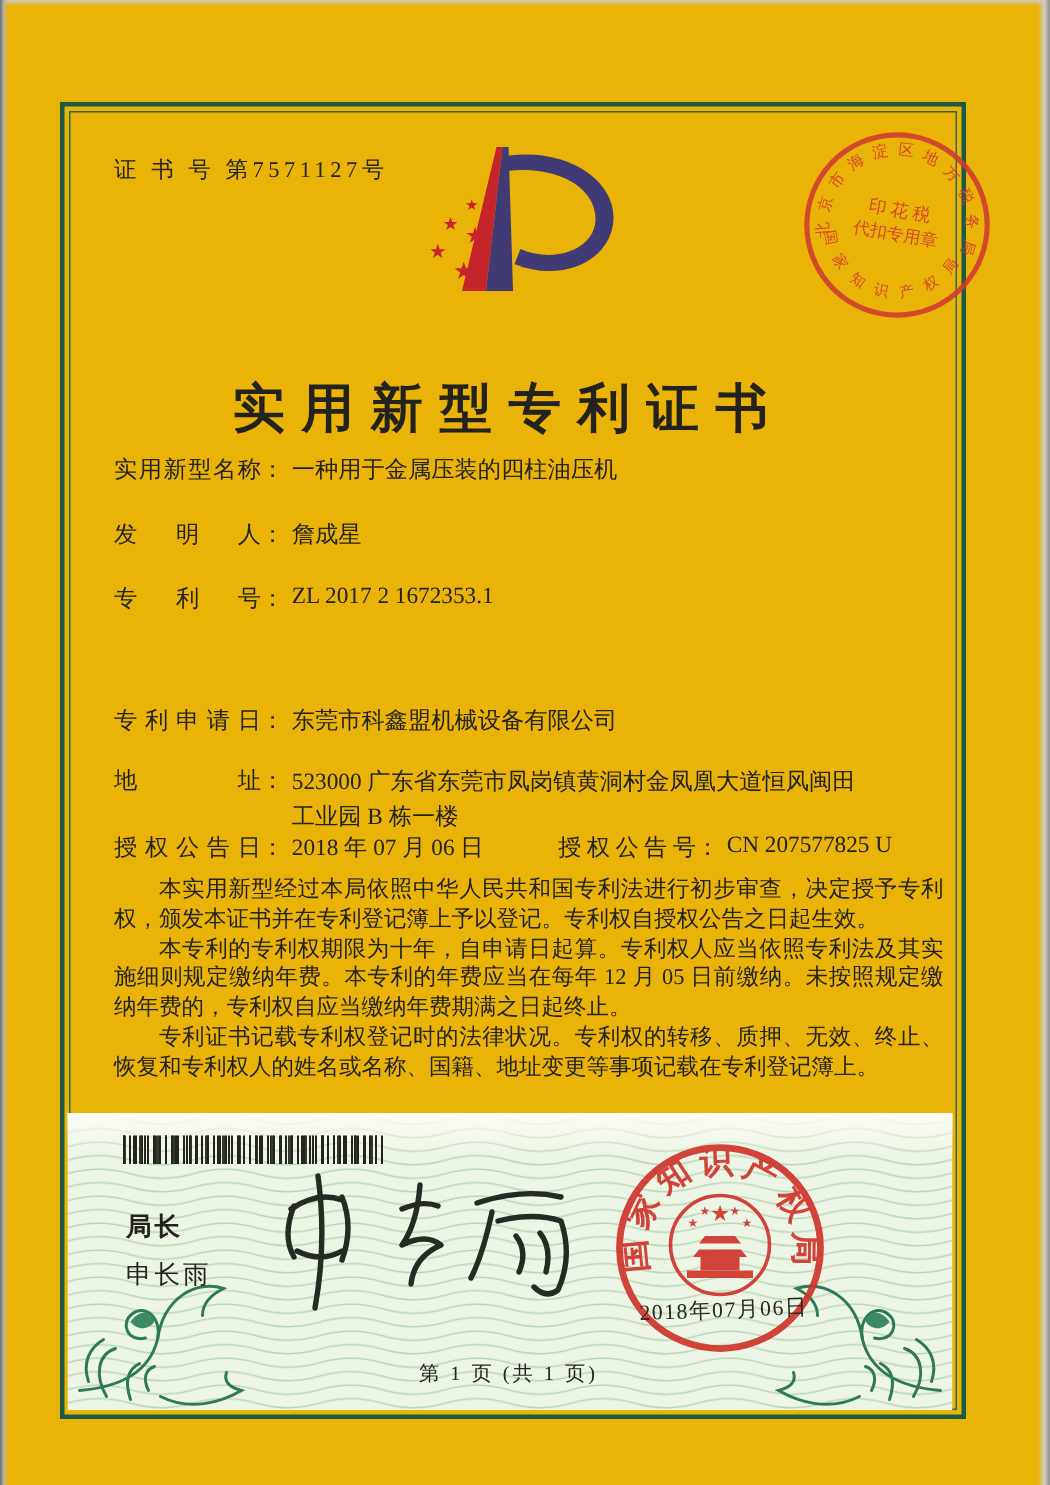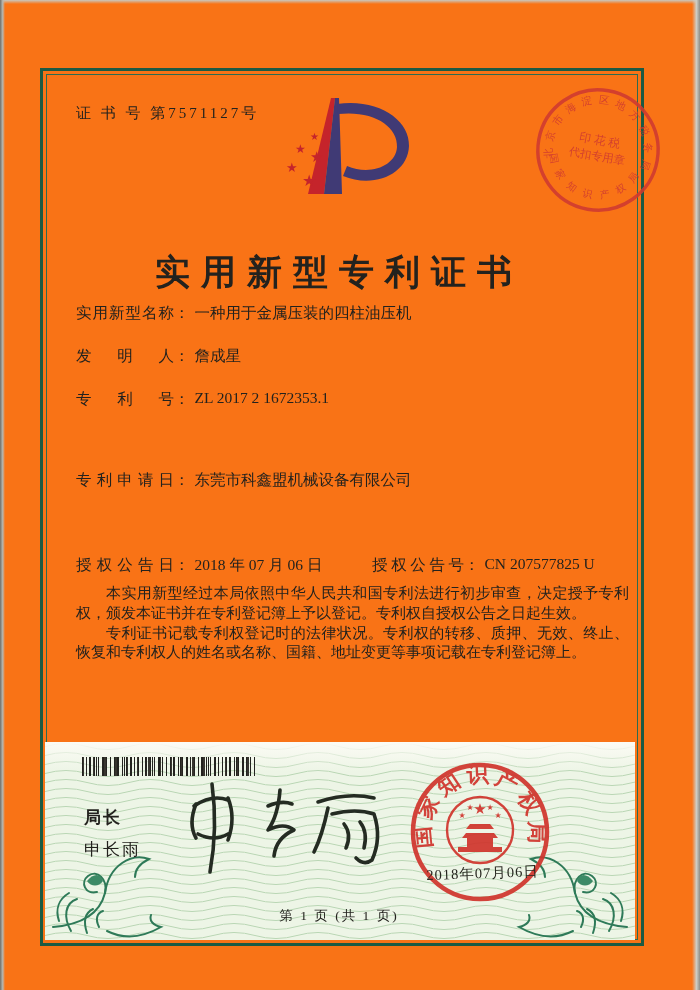--- a/index.html
+++ b/index.html
@@ -1,17 +1,17 @@
 <!DOCTYPE html>
 <html><head>
 <meta charset="utf-8">
 <style>
   html,body{margin:0;padding:0;}
   body{background:#e9e9e5;font-family:"Liberation Serif","DejaVu Serif",serif;}
-  .page{position:relative;width:700px;height:990px;background:#f97316;overflow:hidden;color:#23221e;}
+  .page{position:relative;width:700px;height:990px;background:#eab308;overflow:hidden;color:#23221e;}
   .edge-left{position:absolute;left:0;top:0;width:5px;height:990px;
     background:linear-gradient(90deg,#6f6f68 0,#b9b8b0 55%,rgba(250,250,245,0) 100%);}
   .edge-right{position:absolute;right:0;top:0;width:8px;height:990px;
     background:linear-gradient(270deg,#8d8d85 0,#cfceC6 45%,rgba(250,250,245,0) 100%);}
   .edge-top{position:absolute;left:0;top:0;width:700px;height:4px;
     background:linear-gradient(180deg,#c9c8c0 0,rgba(250,250,245,0) 100%);}
   .frame-outer{position:absolute;left:40px;top:68px;width:598px;height:872px;border:3px solid #1d5a43;}
   .frame-inner{position:absolute;left:3px;top:3px;right:3px;bottom:3px;border:1px solid #2d6b50;}
   .cert-no{position:absolute;left:76px;top:104px;font-size:15px;letter-spacing:3px;}
   .title{position:absolute;left:40px;top:212px;width:598px;text-align:center;
@@ -99,29 +99,33 @@
   </div>
   <div class="frow" style="top:303px">
     <span class="flabel">实用新型名称</span><span class="colon">：</span><span class="fvalue">一种用于金属压装的四柱油压机</span>
   </div>
   <div class="frow" style="top:389px">
     <span class="flabel">专利号</span><span class="colon">：</span><span class="fvalue">ZL 2017 2 1672353.1</span>
   </div>
   <div class="frow" style="top:470px">
     <span class="flabel">专利申请日</span><span class="colon">：</span><span class="fvalue">东莞市科鑫盟机械设备有限公司</span>
   </div>
+  <div class="frow" style="top:510px">
+    <span class="flabel">地址</span><span class="colon">：</span><span class="fvalue addr-val"><span>523000 广东省东莞市凤岗镇黄洞村金凤凰大道恒风闽田</span><br><span>工业园 B 栋一楼</span></span>
+  </div>
   <div class="frow" style="top:555px">
     <span class="flabel">授权公告日</span><span class="colon">：</span><span class="fvalue">2018 年 07 月 06 日</span>
   </div>
   <div class="frow grant-no" style="top:555px">
     <span class="flabel">授权公告号</span><span class="colon">：</span><span class="fvalue">CN 207577825 U</span>
   </div>
 
   <div class="body-text">
     <p>本实用新型经过本局依照中华人民共和国专利法进行初步审查，决定授予专利权，颁发本证书并在专利登记簿上予以登记。专利权自授权公告之日起生效。</p>
+    <p>本专利的专利权期限为十年，自申请日起算。专利权人应当依照专利法及其实施细则规定缴纳年费。本专利的年费应当在每年 12 月 05 日前缴纳。未按照规定缴纳年费的，专利权自应当缴纳年费期满之日起终止。</p>
     <p>专利证书记载专利权登记时的法律状况。专利权的转移、质押、无效、终止、恢复和专利权人的姓名或名称、国籍、地址变更等事项记载在专利登记簿上。</p>
   </div>
 
   <div class="band">
     <svg width="590" height="198">
       <defs>
         <pattern id="wv" width="84" height="9" patternUnits="userSpaceOnUse">
           <path d="M0,4.5 Q21,-1.5 42,4.5 T84,4.5" fill="none" stroke="#b9d6b4" stroke-width="1"></path>
         </pattern>
       </defs>

